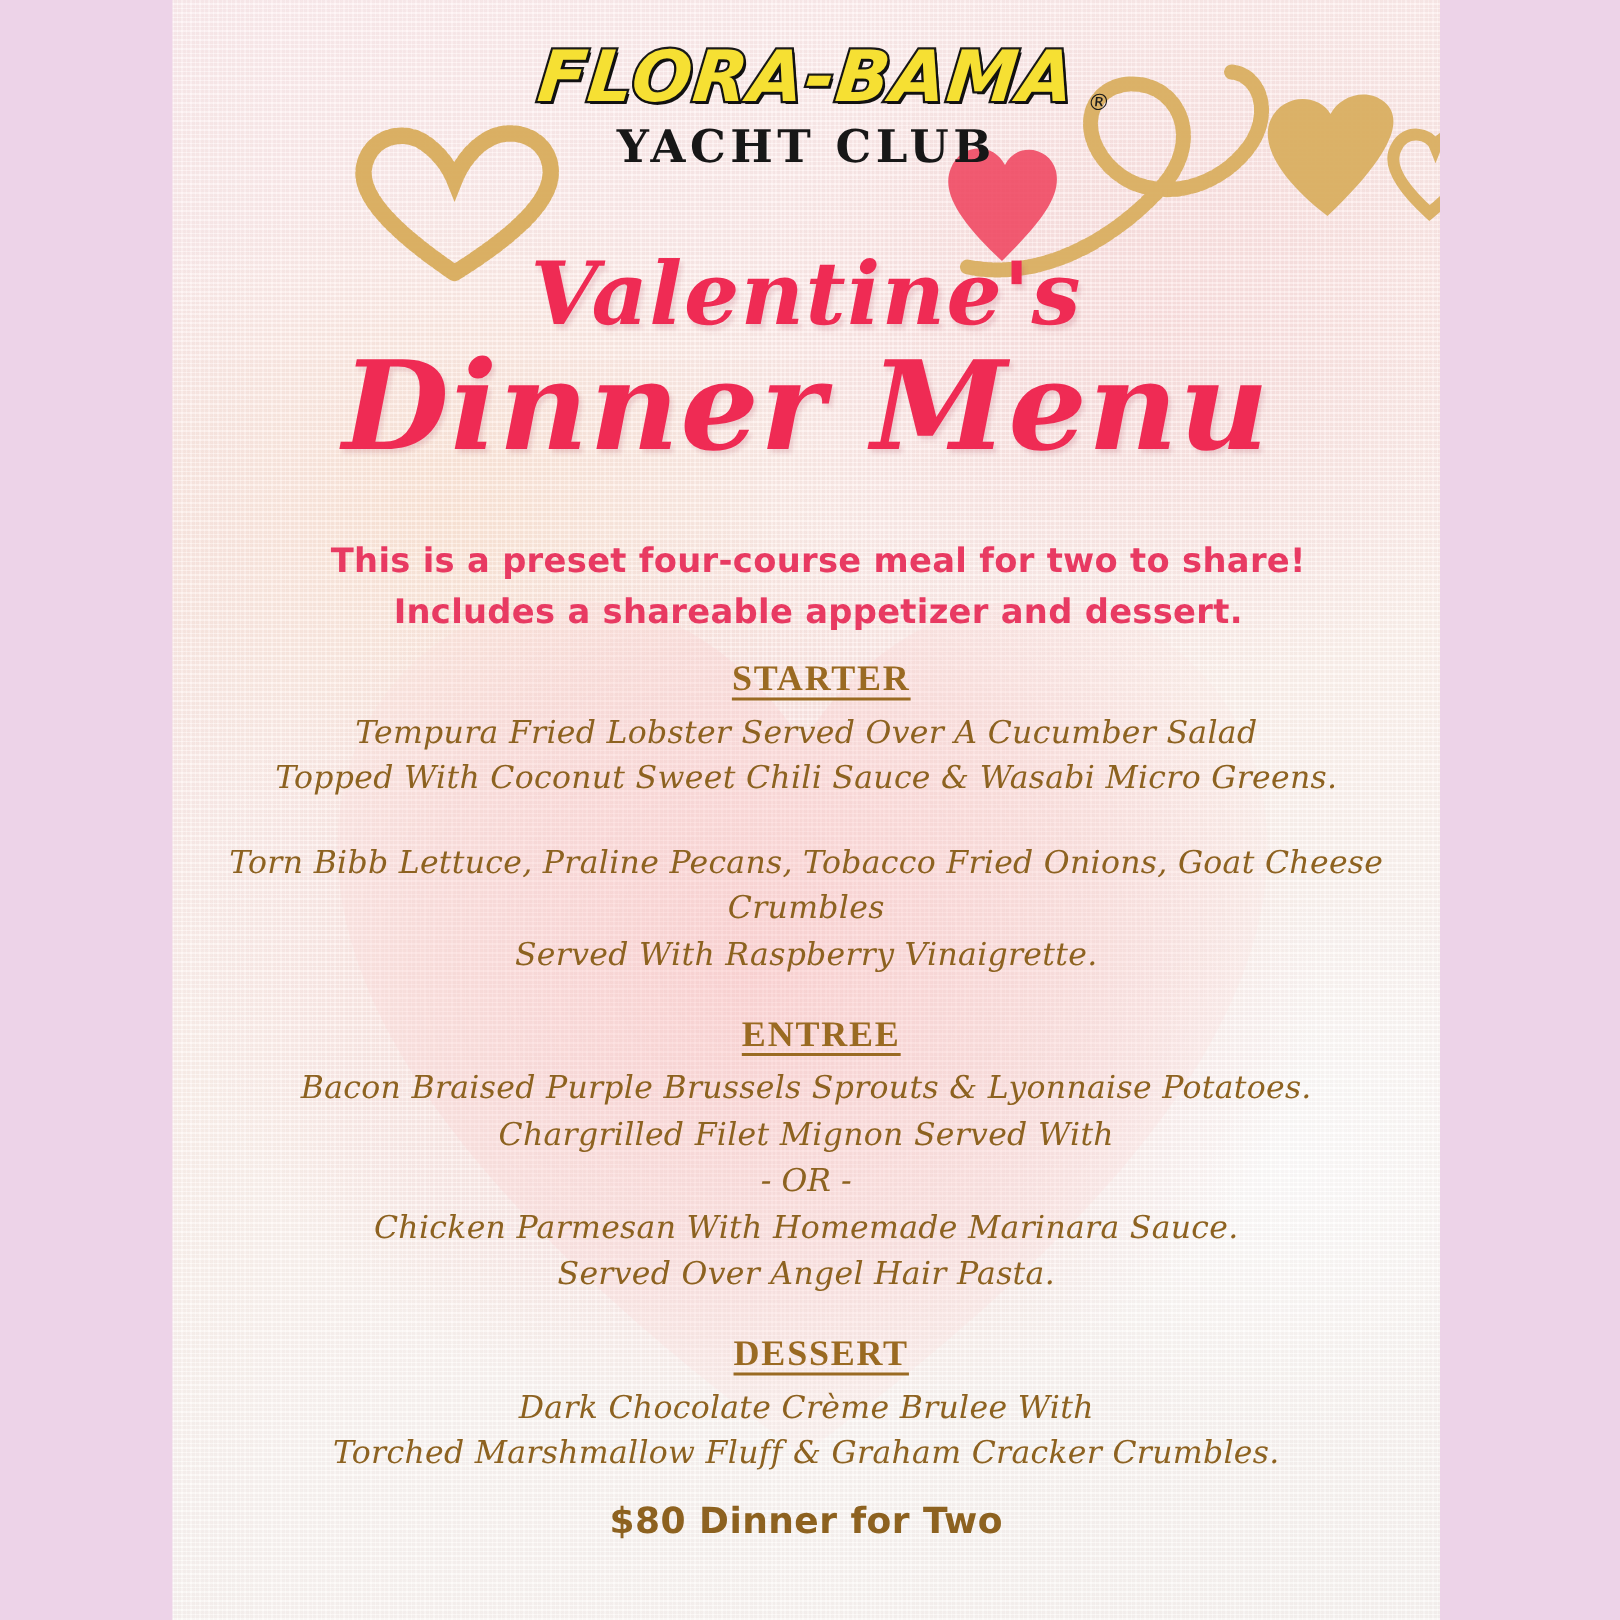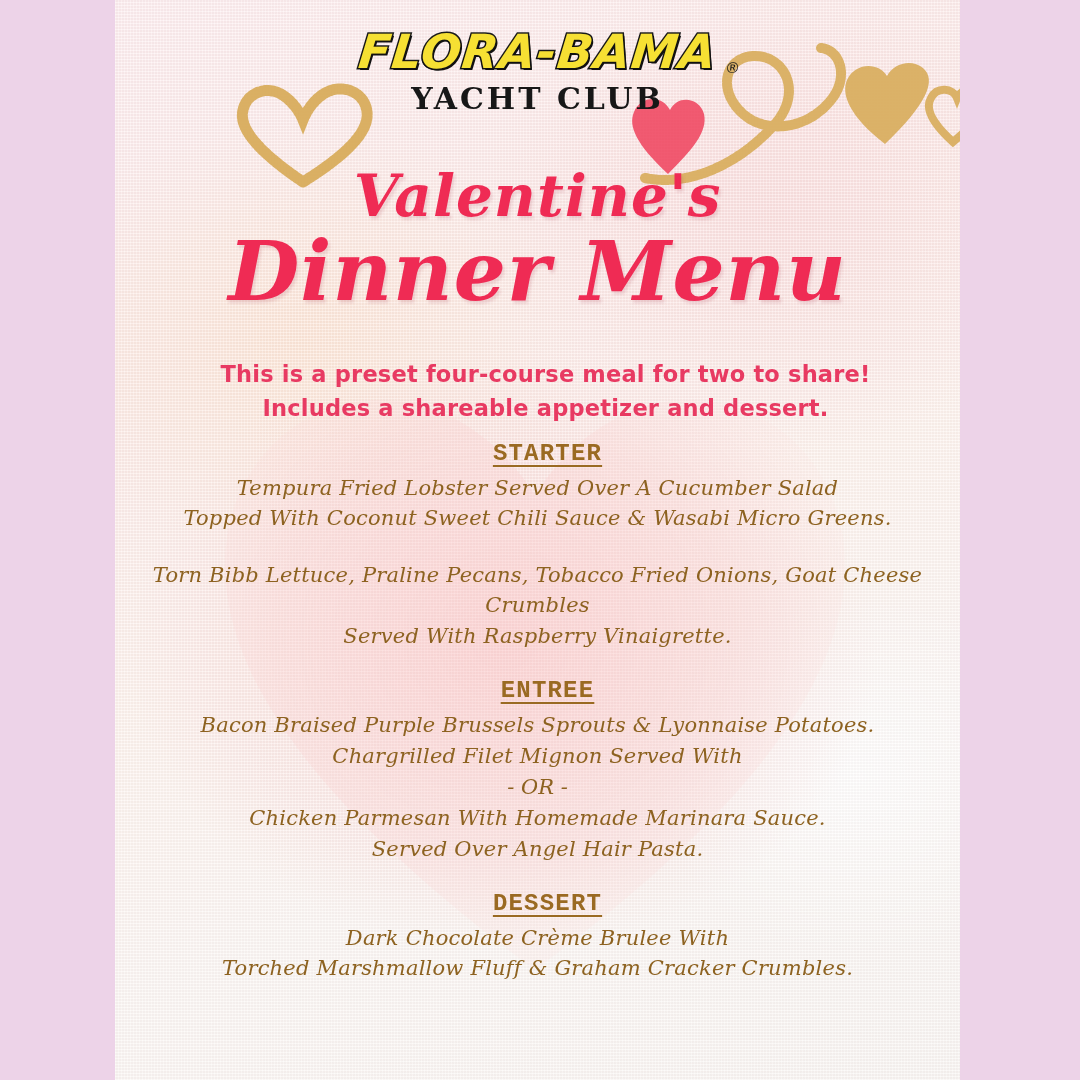--- a/index.html
+++ b/index.html
@@ -150,21 +150,21 @@
 
   
   .menu {
     position: absolute;
     left: 0; right: 0;
     top: 440px;
     text-align: center;
   }
   .course { margin-bottom: 26px; }
   .course-title {
-    font-family: Liberation Mono, monospace;
+    font-family: Liberation Serif, serif;
     font-weight: bold;
     font-size: 24px;
     letter-spacing: 1.2px;
     color: #9a6a22;
     text-decoration: underline;
     text-underline-offset: 5px;
     margin-bottom: 6px;
     margin-left: 20px;
   }
   .course-line {
@@ -270,16 +270,17 @@
         </div>
 
         <div class="course">
           <div class="course-title">DESSERT</div>
           <div class="course-line">Dark Chocolate Crème Brulee With</div>
           <div class="course-line">Torched Marshmallow Fluff &amp; Graham Cracker Crumbles.</div>
         </div>
 
       </div>
 
+      <div class="price">$80 Dinner for Two</div>
 
     </div>
   </div>
 </div>
 
 </body></html>

